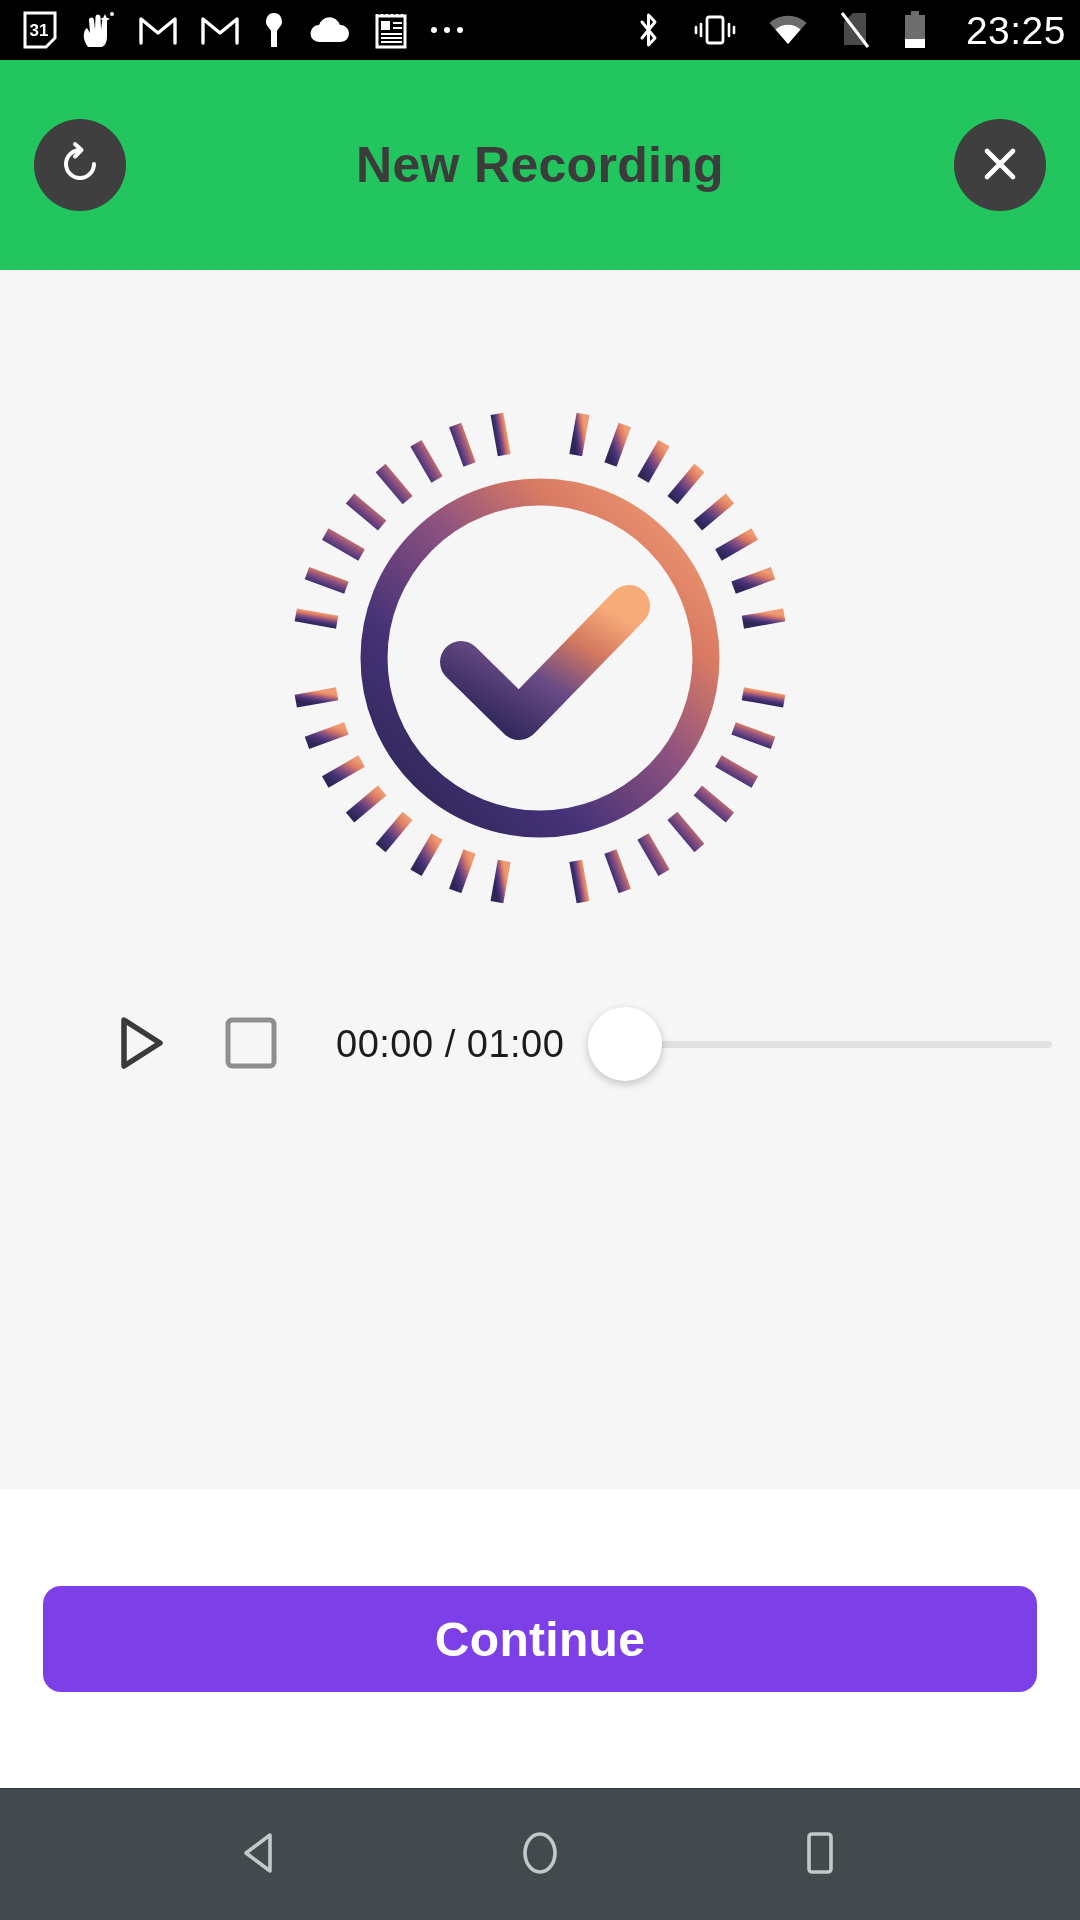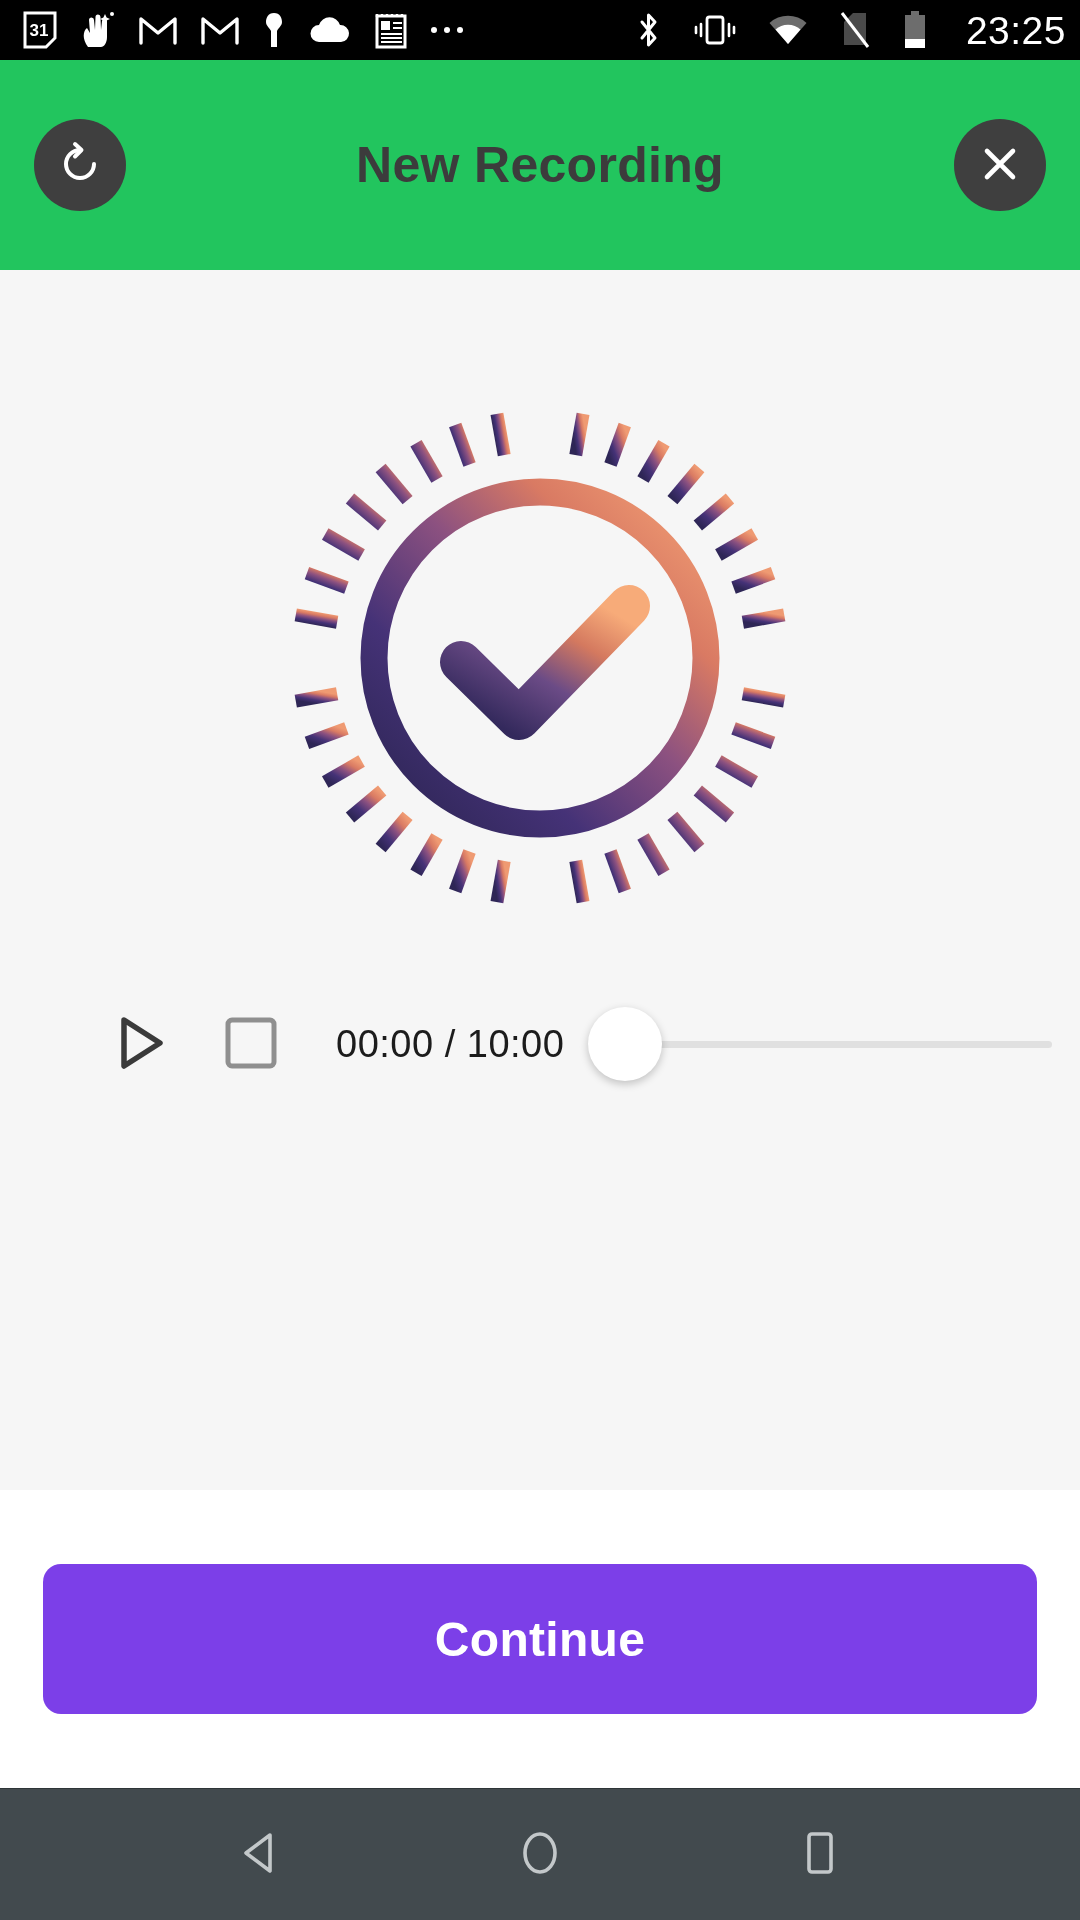--- a/index.html
+++ b/index.html
@@ -177,21 +177,21 @@
   .footer {
     flex: 0 0 298px;
     height: 298px;
     background: #ffffff;
     display: flex;
     align-items: center;
     justify-content: center;
   }
   .continue-btn {
     width: 994px;
-    height: 150px;
+    height: 106px;
     border-radius: 18px;
     background: #7c3fe8;
     color: #ffffff;
     font-size: 48px;
     font-weight: bold;
     border: none;
     cursor: pointer;
     font-family: "Liberation Sans", sans-serif;
     letter-spacing: 0.3px;
   }
@@ -424,21 +424,21 @@
       </button>
 
       <button class="ctrl-btn stop-btn" aria-label="Stop">
         <span>
           <svg width="58" height="58" viewBox="0 0 58 58">
             <rect x="6" y="6" width="46" height="46" rx="4" fill="none" stroke="#8f8f8f" stroke-width="5"></rect>
           </svg>
         </span>
       </button>
 
-      <span class="time-label">00:00 / 10:00</span>
+      <span class="time-label">00:00 / 01:00</span>
 
       <div class="seek-wrap">
         <div class="seek-track"></div>
         <div class="seek-thumb" style="left: 0px;"></div>
       </div>
     </div>
   </div>
 
   <div class="footer">
     <button class="continue-btn">Continue</button>

